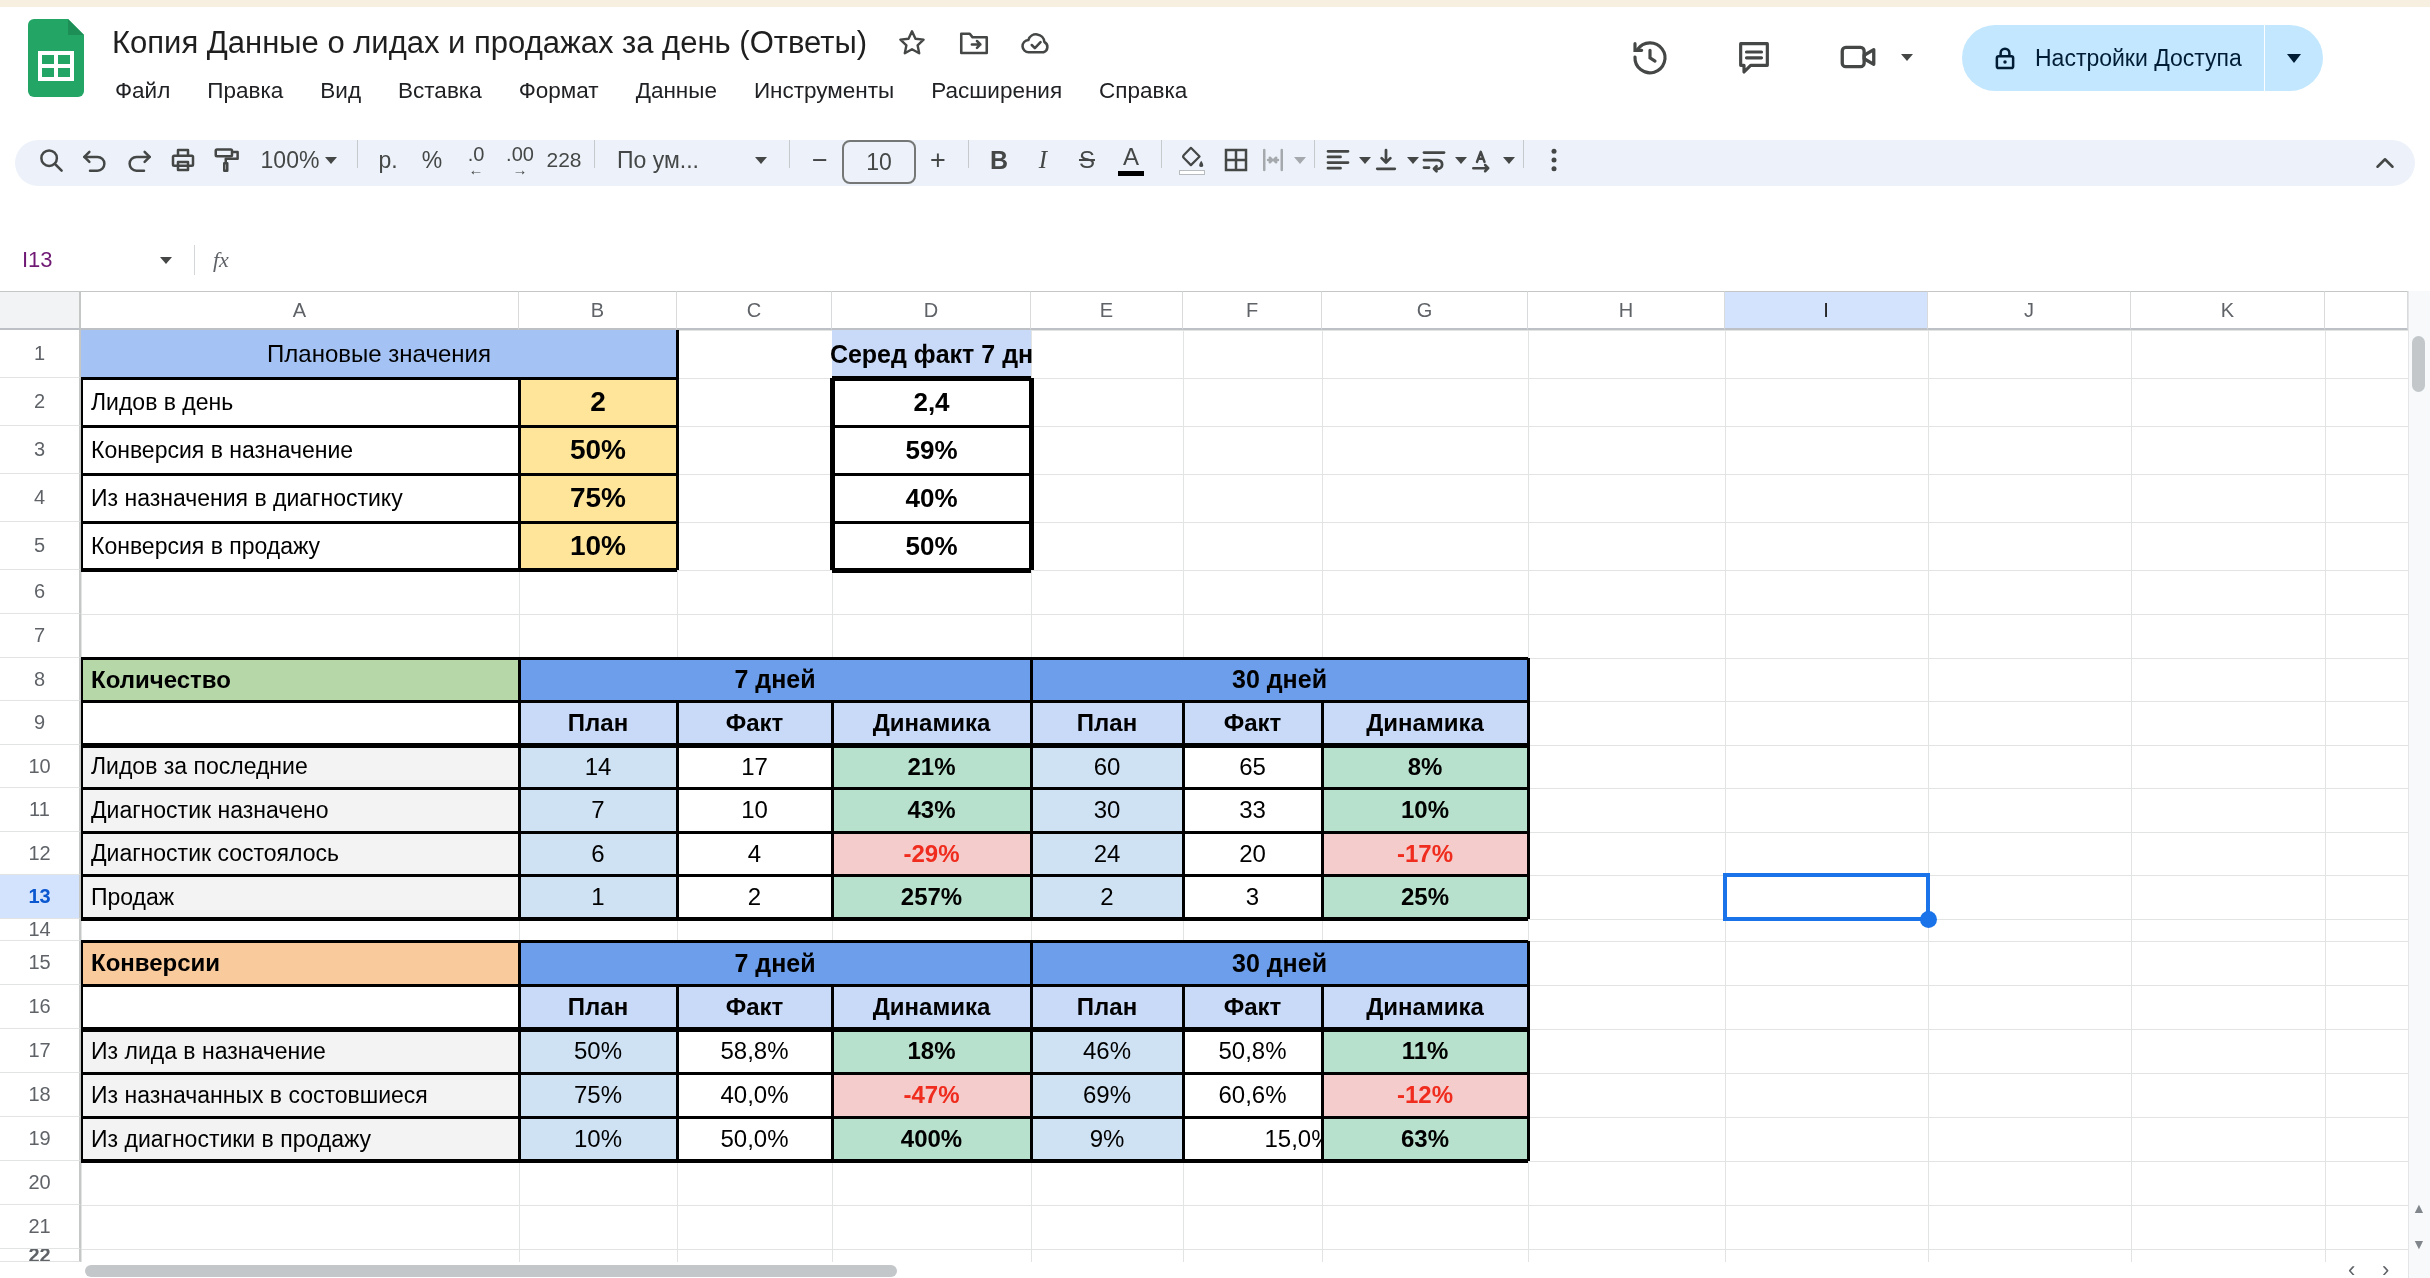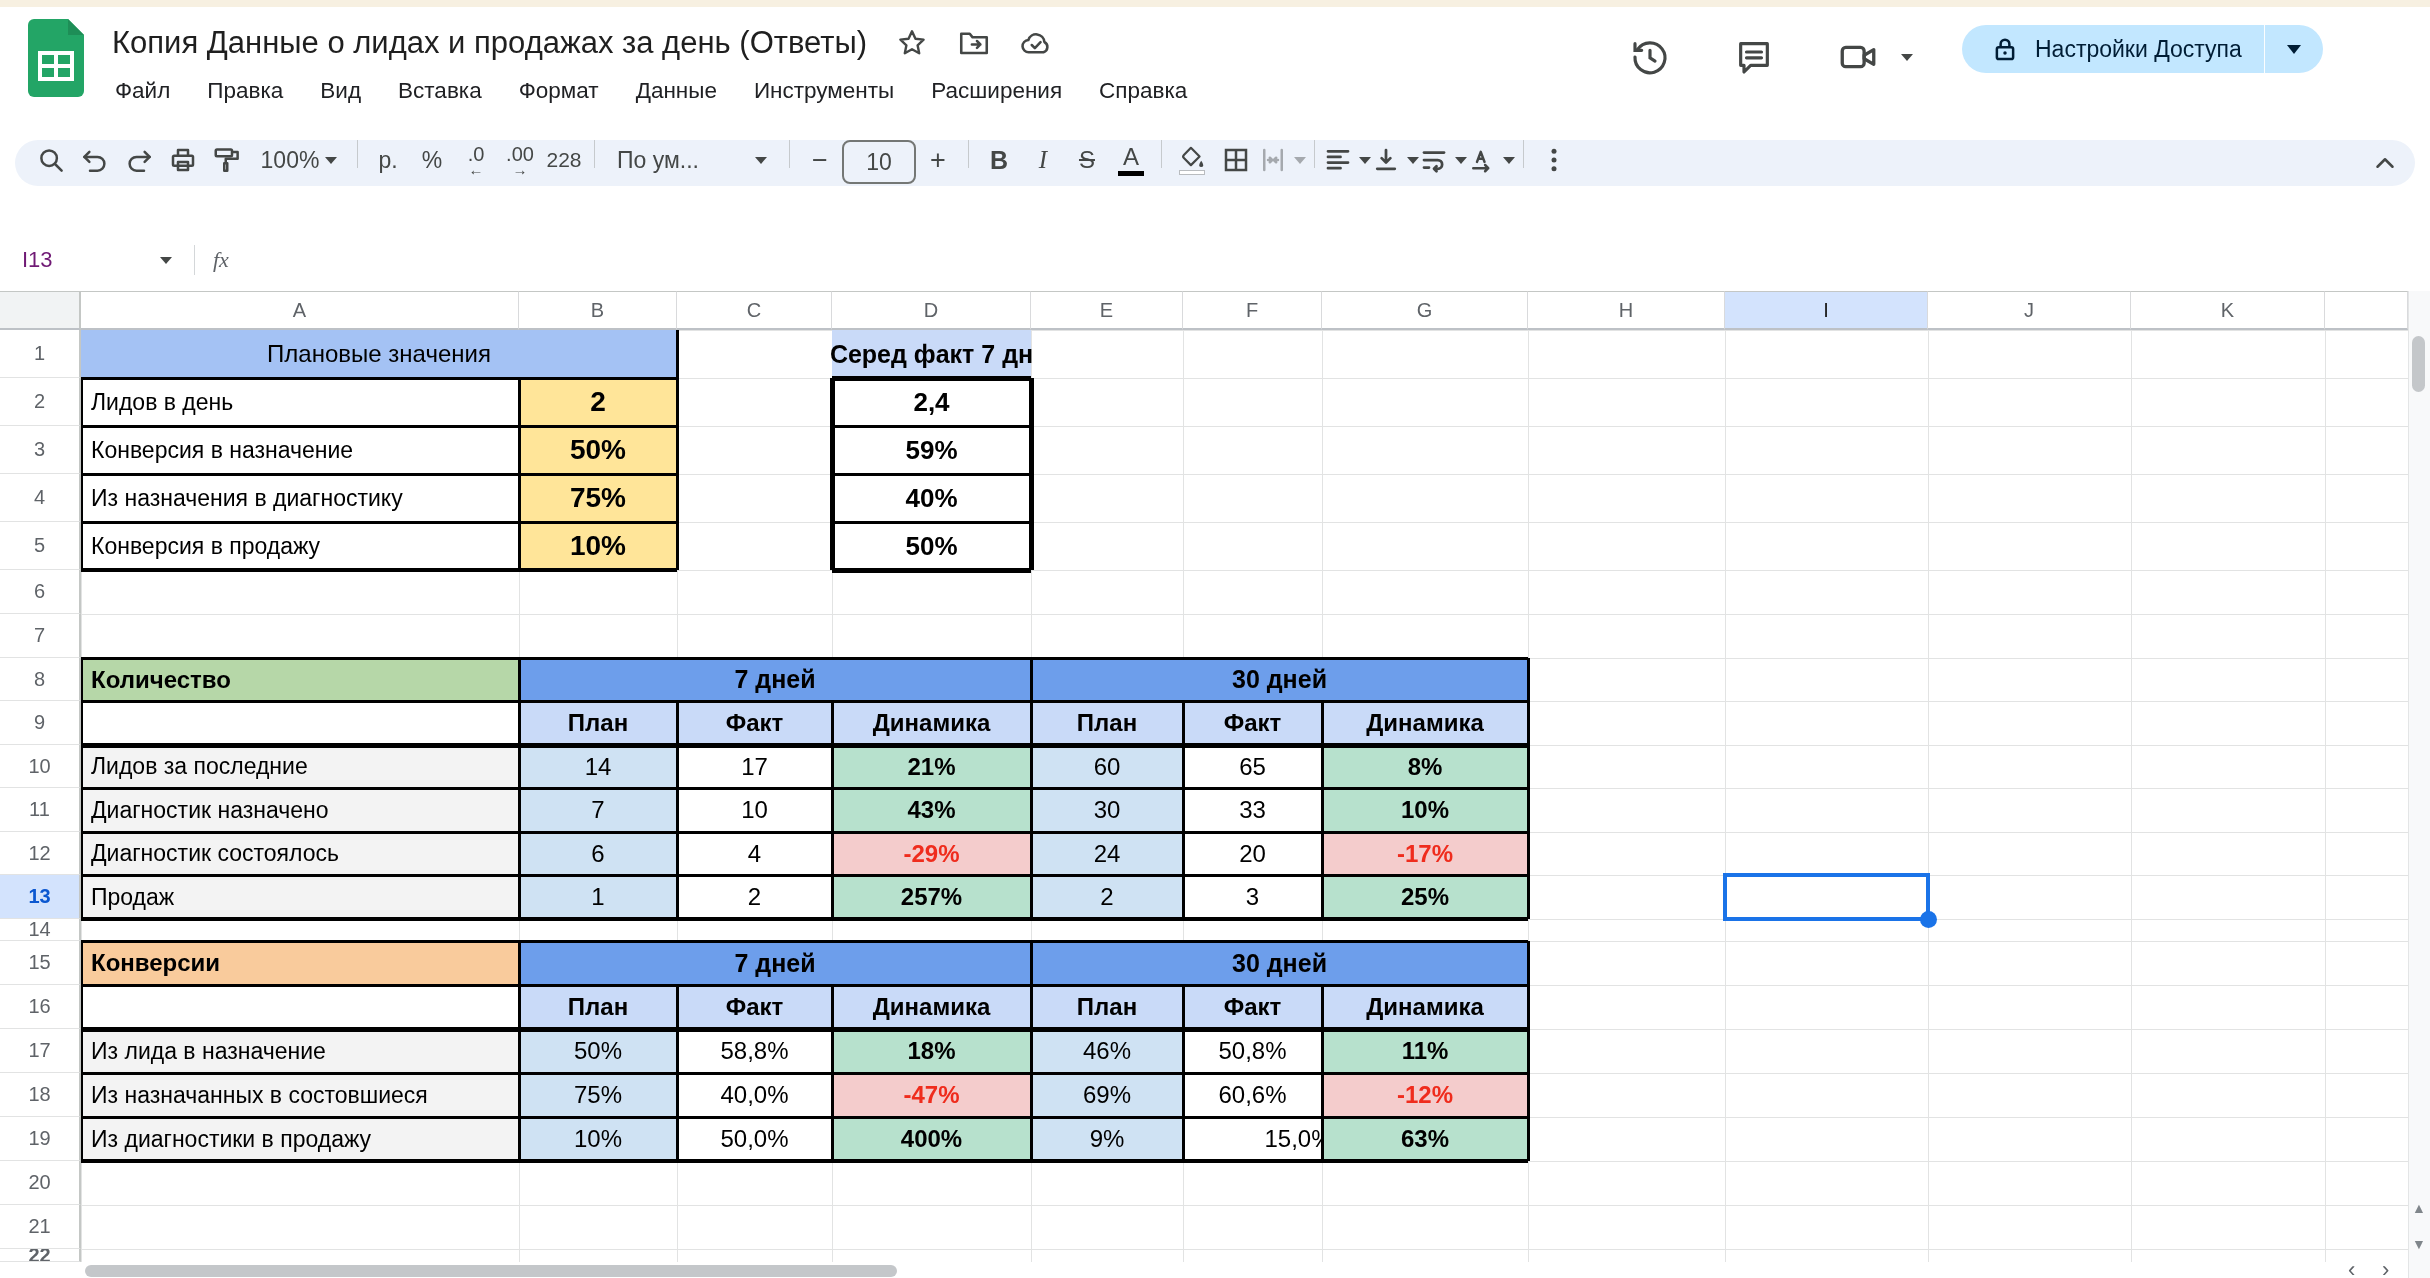--- a/index.html
+++ b/index.html
@@ -8,21 +8,21 @@
   #topstrip{position:absolute;left:0;top:0;width:2430px;height:7px;background:#f7f0e1;}
   
   #topbar{position:absolute;left:0;top:7px;width:2430px;height:126px;background:#fff;}
   #logo{position:absolute;left:28px;top:12px;width:56px;height:78px;}
   #titlerow{position:absolute;left:112px;top:12px;display:flex;align-items:center;gap:28px;height:48px;}
   #doc-title{font-size:31px;color:#1f1f1f;white-space:nowrap;}
   .t-icon{width:34px;height:34px;display:flex;align-items:center;justify-content:center;}
   #menurow{position:absolute;left:104px;top:66px;display:flex;gap:15px;height:44px;}
   .menu-item{font-size:22.5px;color:#202124;padding:5px 11px;border-radius:8px;white-space:nowrap;}
   .rt-icon{position:absolute;top:28px;width:44px;height:44px;display:flex;align-items:center;justify-content:center;}
-  #share-pill{position:absolute;left:1962px;top:18px;height:48px;background:#c2e7ff;border-radius:33px;
+  #share-pill{position:absolute;left:1962px;top:18px;height:66px;background:#c2e7ff;border-radius:33px;
               display:flex;align-items:flex-start;}
   #share-main{display:flex;align-items:center;gap:15px;padding:0 22px 0 28px;height:100%;}
   #share-label{font-size:23px;font-weight:500;color:#001d35;white-space:nowrap;}
   #share-divider{width:1px;height:66px;background:rgba(255,255,255,.95);}
   #share-caret{padding:0 22px;display:flex;align-items:center;height:100%;}
   .caret{width:0;height:0;border-left:7px solid transparent;border-right:7px solid transparent;
          border-top:9px solid #444746;display:inline-block;}
   .caret.sm{border-left-width:6px;border-right-width:6px;border-top-width:7px;}
   
   #toolbar{position:absolute;left:15px;top:140px;width:2400px;height:46px;background:#edf2fa;border-radius:23px;

